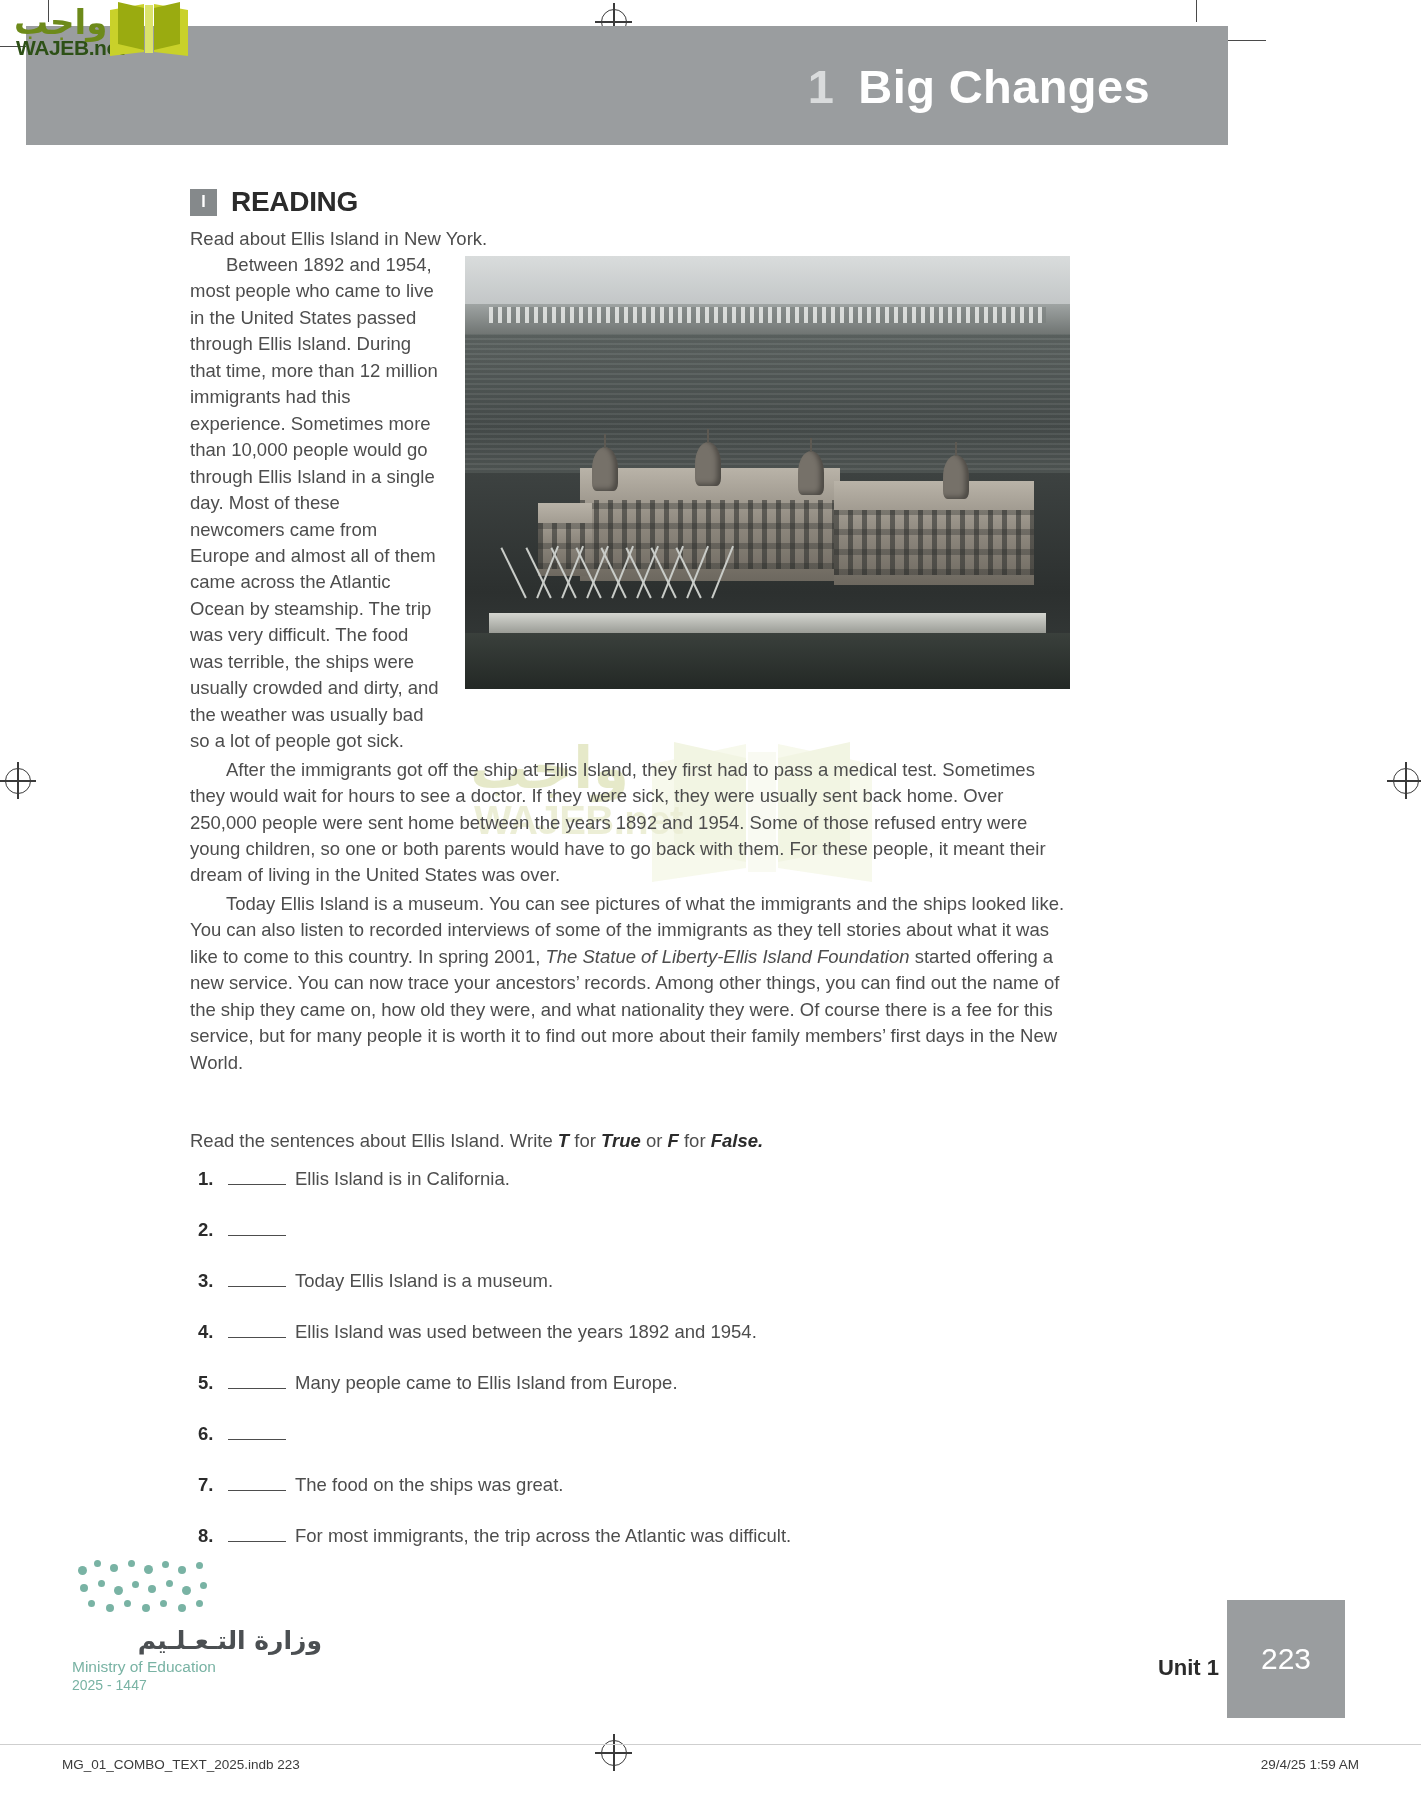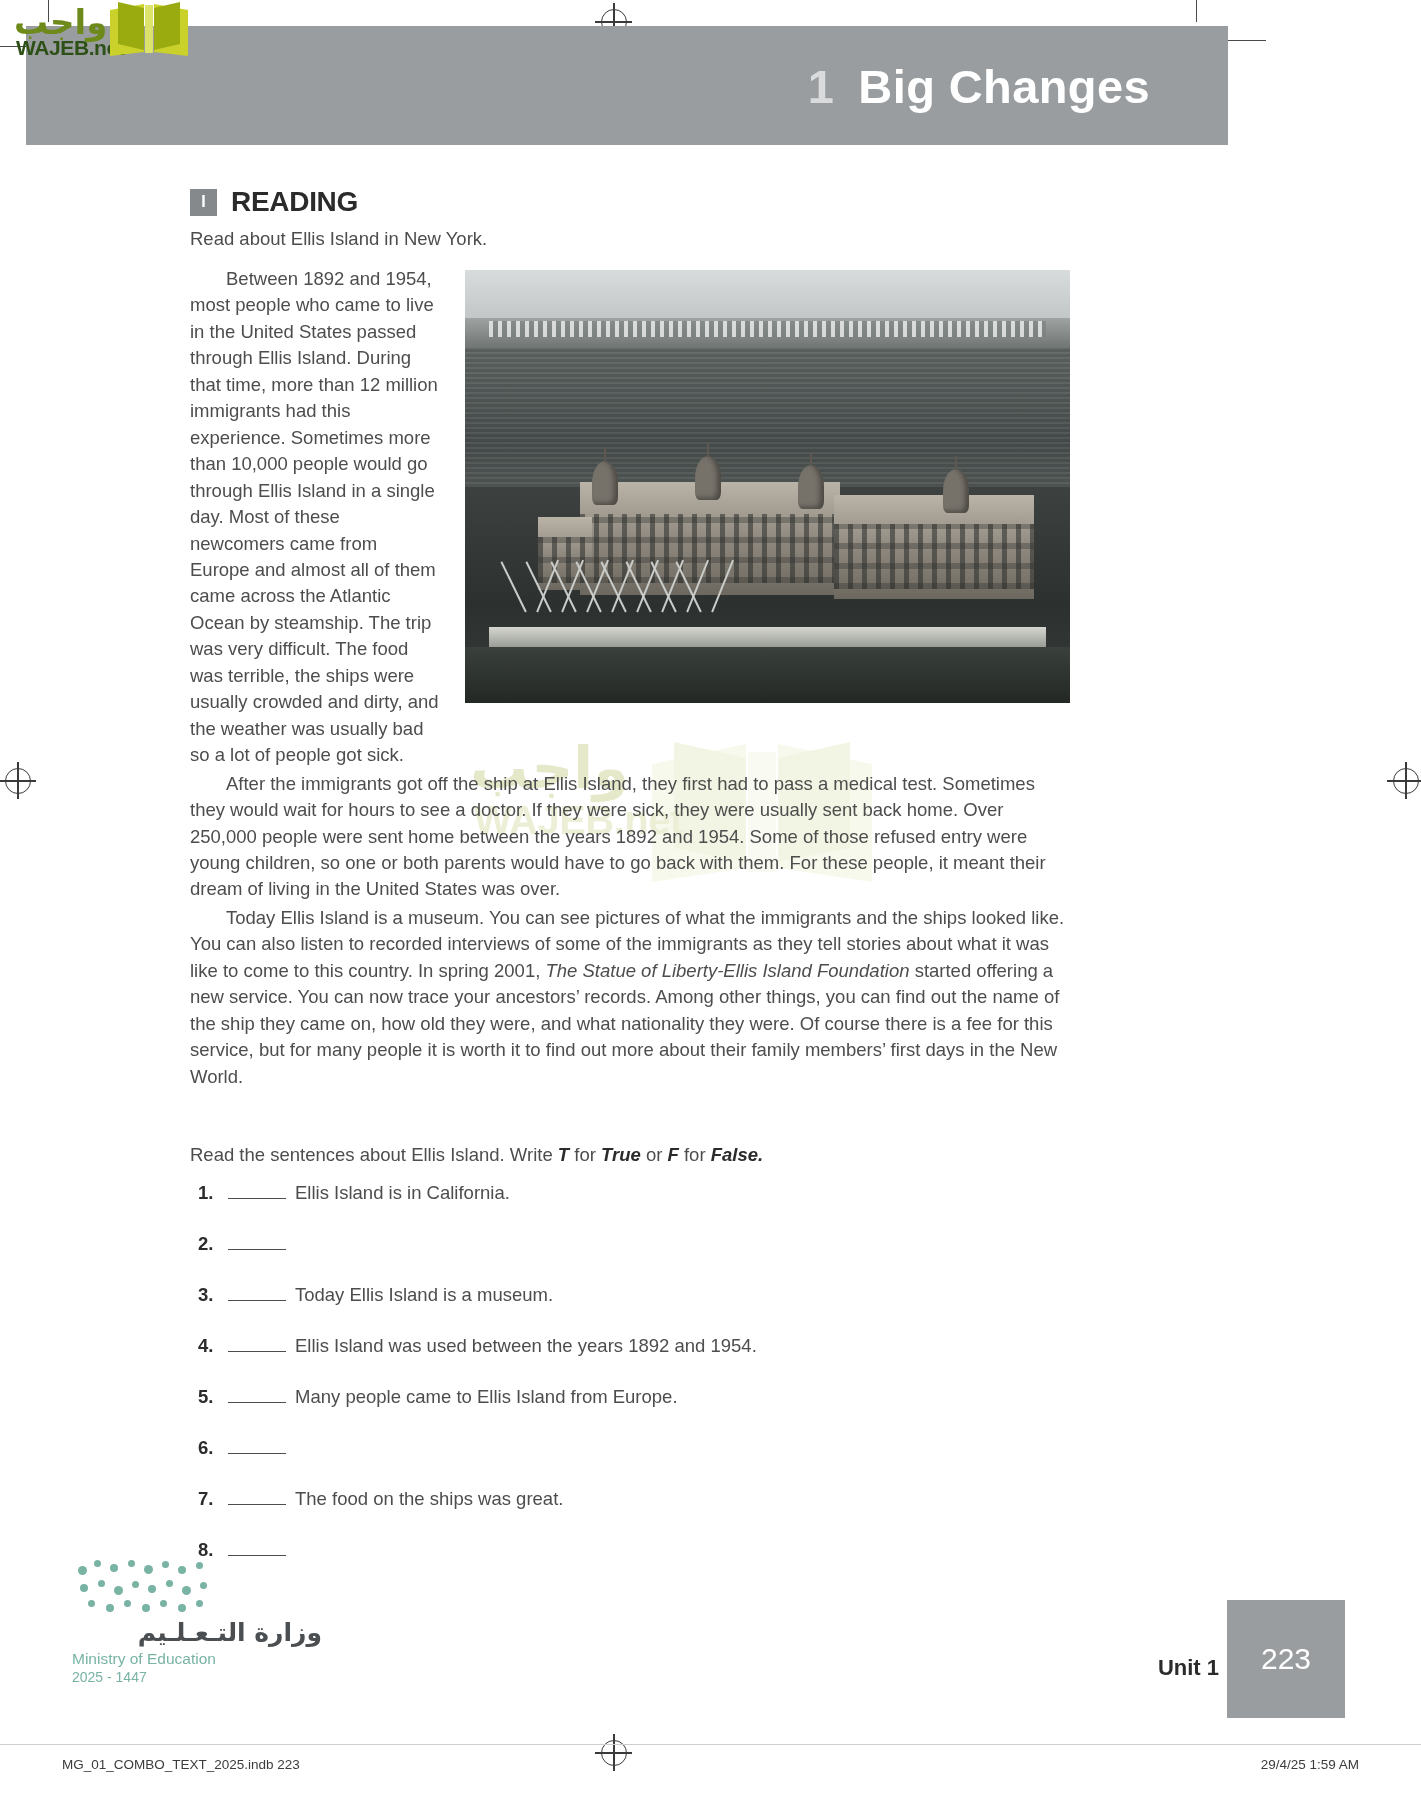--- a/index.html
+++ b/index.html
@@ -119,21 +119,21 @@
     flex: none;
   }
   .sec-title {
     font-size: 28px; font-weight: bold;
     color: #2b2b2b;
     letter-spacing: -0.3px;
   }
   .lede {
     font-size: 18.5px;
     color: #4d4d4d;
-    margin-bottom: 16px;
+    margin-bottom: 2px;
   }
 
   
   .photo {
     float: right;
     width: 605px; height: 433px;
     margin: 4px 0 14px 26px;
     position: relative;
     overflow: hidden;
     background: #7d8285;
@@ -257,21 +257,21 @@
     left: 72px; top: 1560px;
     width: 250px; height: 150px;
     z-index: 20;
   }
   .moe-dots { position: relative; width: 150px; height: 50px; margin-left: 6px; }
   .moe-dots i {
     position: absolute; border-radius: 50%;
     background: #79b3a4;
   }
   .moe-ar {
-    margin-top: 8px;
+    margin-top: 16px;
     font-size: 25px; font-weight: bold;
     color: #4b4f52;
     font-family: "DejaVu Sans", sans-serif;
     direction: rtl;
     letter-spacing: 1px;
   }
   .moe-en {
     margin-top: 3px;
     font-size: 15.5px;
     color: #79b3a4;
@@ -454,20 +454,21 @@
         <span class="q-blank"></span>
       </div>
       <div class="q-item">
         <span class="q-num">7.</span>
         <span class="q-blank"></span>
         <span>The food on the ships was great.</span>
       </div>
       <div class="q-item">
         <span class="q-num">8.</span>
         <span class="q-blank"></span>
+        <span>For most immigrants, the trip across the Atlantic was difficult.</span>
       </div>
     </div>
   </div>
 
   <div class="moe">
     <div class="moe-dots">
       <i style="left:0px;   top:6px;  width:9px;  height:9px;"></i>
       <i style="left:16px;  top:0px;  width:7px;  height:7px;"></i>
       <i style="left:32px;  top:4px;  width:8px;  height:8px;"></i>
       <i style="left:50px;  top:0px;  width:7px;  height:7px;"></i>

